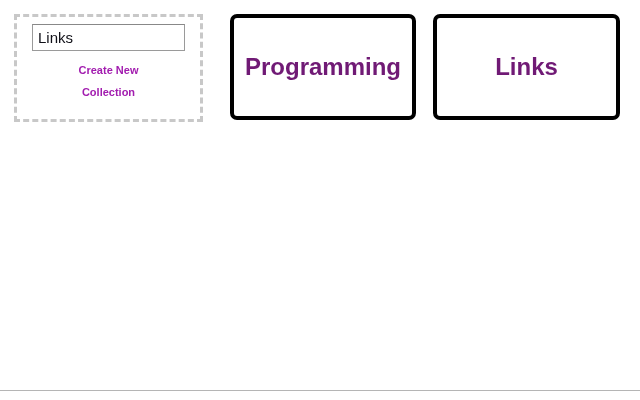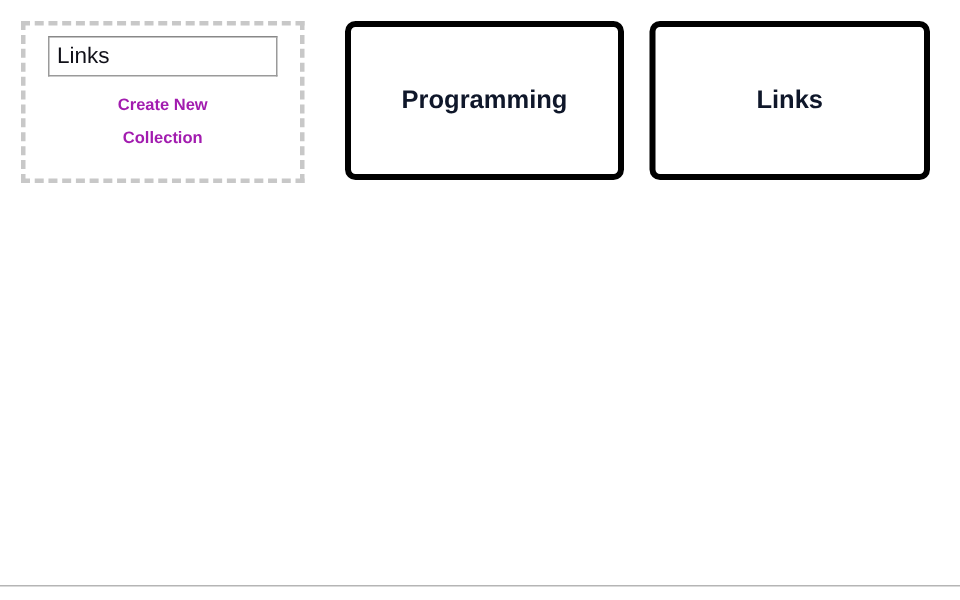--- a/index.html
+++ b/index.html
@@ -76,23 +76,23 @@
     height: 106px;
     box-sizing: border-box;
     border: 4px solid #000000;
     border-radius: 7px;
     background: #ffffff;
     display: flex;
     align-items: center;
     justify-content: center;
     padding: 0 6px;
     font-family: "Liberation Sans", sans-serif;
-    font-size: 17px;
+    font-size: 24px;
     font-weight: bold;
-    color: #0f172a;
+    color: #701a75;
     text-align: center;
     cursor: pointer;
     user-select: none;
   }
 
   .collection-btn.btn-0 {
     left: 230px;
     width: 186px;
   }
 

